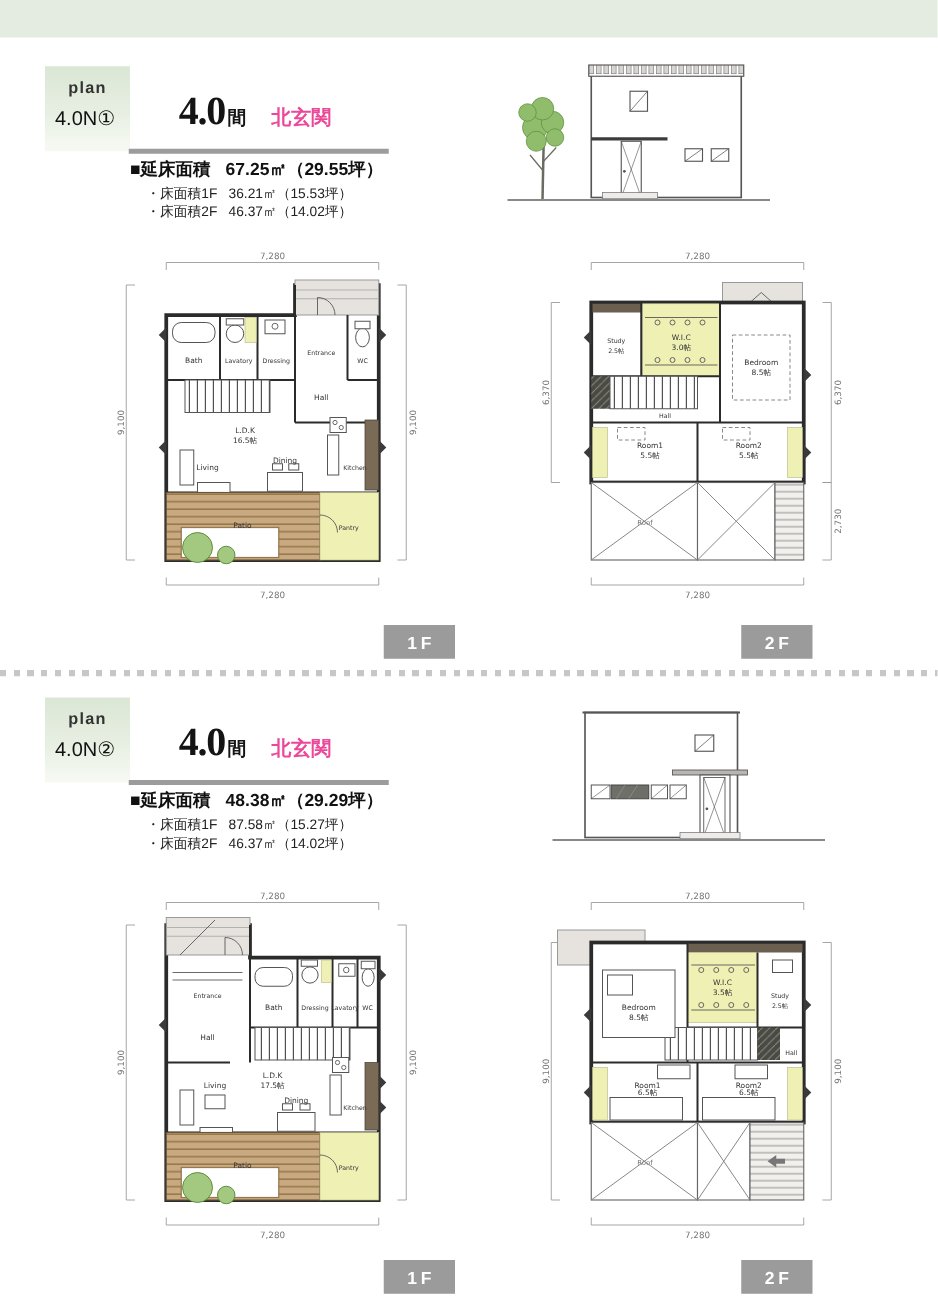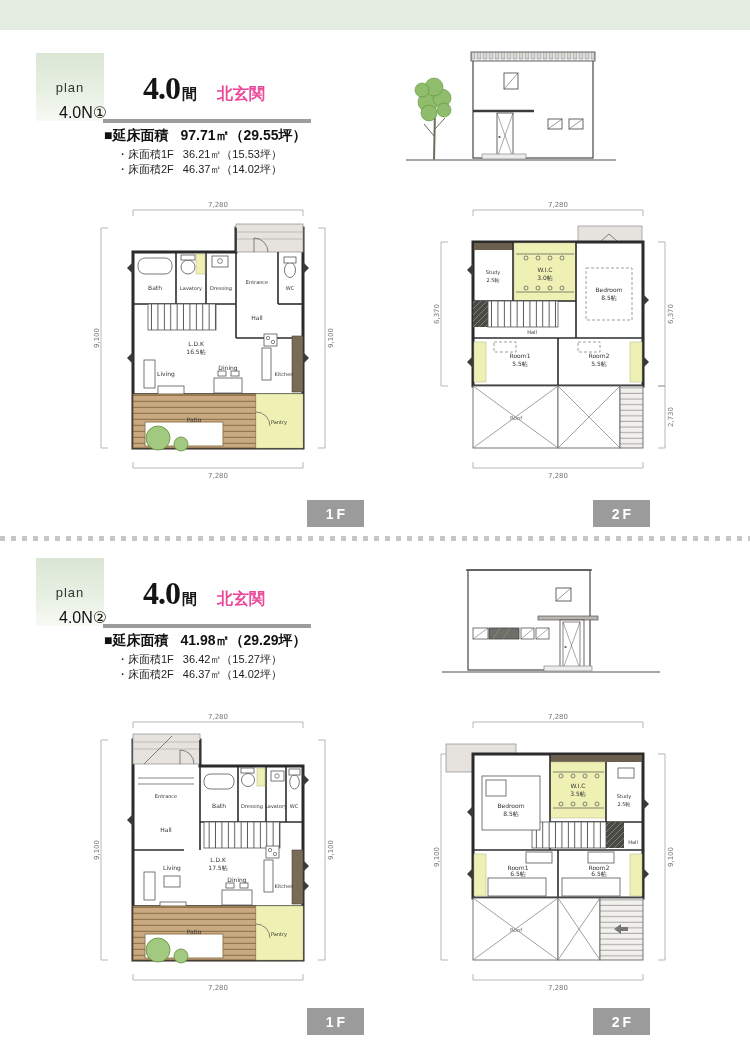--- a/index.html
+++ b/index.html
@@ -9,22 +9,22 @@
     font-family:"Liberation Sans","DejaVu Sans",sans-serif; color:#222;
   }
   .top-band { position:absolute; left:0; top:0; width:750px; height:30px; background:#e4ebe1; }
   .abs { position:absolute; }
   
   .badge {
     position:absolute; left:36px; width:68px; height:68px;
     background:linear-gradient(180deg,#dbe6d5 0%, #e7efe2 55%, #f7faf4 100%);
     text-align:center;
   }
-  .badge-plan { font-size:13px; color:#333; padding-top:27px; letter-spacing:1px; }
-  .badge-code { font-size:16px; color:#111; margin-top:8px; text-align:left; padding-left:23px; }
+  .badge-plan { font-size:13px; color:#333; padding-top:9px; letter-spacing:1px;font-weight:bold; }
+  .badge-code { font-size:16px; color:#111; margin-top:8px; text-align:left; padding-left:8px; }
   
   .title-line { position:absolute; left:143px; display:flex; align-items:baseline; white-space:nowrap; }
   .t-num  { font-size:32px; font-weight:bold; color:#141414; letter-spacing:-1px;font-family:Liberation Serif, serif; }
   .t-unit { font-size:15px; font-weight:bold; color:#141414; margin-left:2px; }
   .t-dir  { font-size:16px; font-weight:bold; color:#ec4899; margin-left:20px; }
   .rule { position:absolute; left:103px; width:208px; height:4px; background:#9c9c9c; }
   .area-total { position:absolute; left:104px; display:flex; gap:12px; font-size:14px; font-weight:bold; color:#111; white-space:nowrap; }
   .area-sub   { position:absolute; left:117px; display:flex; gap:9px;  font-size:11px; color:#222; white-space:nowrap; }
   
   .tag {
@@ -94,21 +94,21 @@
 
   <div class="title-line" style="top:70px">
     <span class="t-num">4.0</span>
     <span class="t-unit">間</span>
     <span class="t-dir">北玄関</span>
   </div>
   <div class="rule" style="top:119px"></div>
 
   <div class="area-total" style="top:127px">
     <span>■延床面積</span>
-    <span>97.71㎡（29.55坪）</span>
+    <span>67.25㎡（29.55坪）</span>
   </div>
   <div class="area-sub" style="top:147px">
     <span>・床面積1F</span>
     <span>36.21㎡（15.53坪）</span>
   </div>
   <div class="area-sub" style="top:162px">
     <span>・床面積2F</span>
     <span>46.37㎡（14.02坪）</span>
   </div>
 
@@ -331,25 +331,25 @@
 
   <div class="title-line" style="top:575px">
     <span class="t-num">4.0</span>
     <span class="t-unit">間</span>
     <span class="t-dir">北玄関</span>
   </div>
   <div class="rule" style="top:624px"></div>
 
   <div class="area-total" style="top:632px">
     <span>■延床面積</span>
-    <span>41.98㎡（29.29坪）</span>
+    <span>48.38㎡（29.29坪）</span>
   </div>
   <div class="area-sub" style="top:652px">
     <span>・床面積1F</span>
-    <span>36.42㎡（15.27坪）</span>
+    <span>87.58㎡（15.27坪）</span>
   </div>
   <div class="area-sub" style="top:667px">
     <span>・床面積2F</span>
     <span>46.37㎡（14.02坪）</span>
   </div>
 
   <svg class="abs" style="left:440px; top:552px" width="225" height="138" viewBox="0 0 225 138">
     <g>
       <rect x="28" y="18" width="122" height="100" fill="#fff" stroke="#555" stroke-width="1.3"></rect>
       <line x1="26" y1="18" x2="152" y2="18" stroke="#555" stroke-width="1.6"></line>

